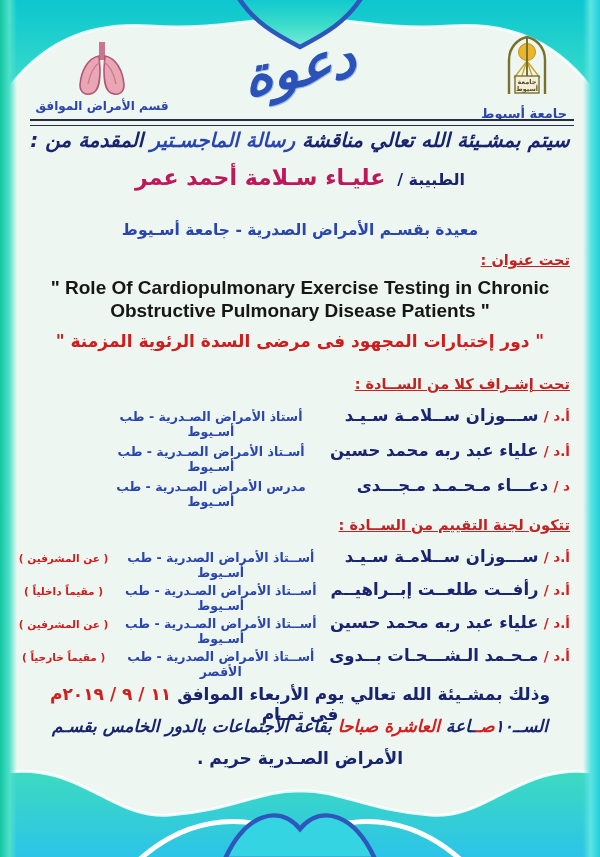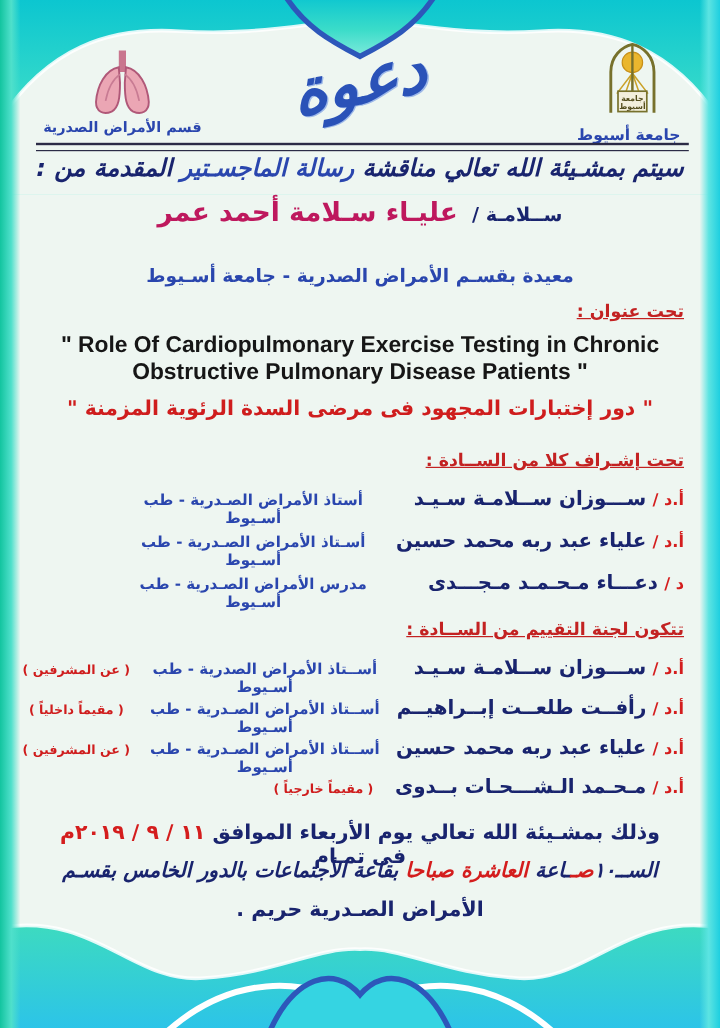--- a/index.html
+++ b/index.html
@@ -107,21 +107,21 @@
   </svg>
 
   <div class="abs dept-logo">
     <svg width="56" height="58" viewBox="0 0 56 58">
       <path d="M28,2 L28,20" stroke="#c9768e" stroke-width="6" fill="none"></path>
       <path d="M25,16 C14,18 7,31 6,45 C6,53 12,56 19,53 C25,50 26,41 26,29 Z" fill="#eba6b4" stroke="#b05878" stroke-width="1.6"></path>
       <path d="M31,16 C42,18 49,31 50,45 C50,53 44,56 37,53 C31,50 30,41 30,29 Z" fill="#eba6b4" stroke="#b05878" stroke-width="1.6"></path>
       <path d="M26,22 C20,26 16,34 14,44 M30,22 C36,26 40,34 42,44" fill="none" stroke="#c87b93" stroke-width="1.4"></path>
     </svg>
   </div>
-  <div class="abs dept-caption" dir="rtl">قسم الأمراض الصدرية</div>
+  <div class="abs dept-caption" dir="rtl">قسم الأمراض الموافق</div>
 
   <div class="abs dawah" dir="rtl">دعوة</div>
 
   <div class="abs univ-logo">
     <svg width="46" height="72" viewBox="0 0 46 72">
       <path d="M5,60 L5,26 C5,13 14,5 23,3 C32,5 41,13 41,26 L41,60" fill="none" stroke="#77712c" stroke-width="2.4"></path>
       <circle cx="23" cy="18" r="8.5" fill="#eab62e" stroke="#c89018" stroke-width="1"></circle>
       <path d="M23,27 L10,44 M23,27 L16,47 M23,27 L23,49 M23,27 L30,47 M23,27 L36,44" stroke="#caa22a" stroke-width="1.3"></path>
       <path d="M23,3 L23,58" stroke="#77712c" stroke-width="2"></path>
       <rect x="11" y="42" width="24" height="17" fill="#f3efdc" stroke="#77712c" stroke-width="1.4"></rect>
@@ -131,21 +131,21 @@
   </div>
   <div class="abs univ-caption" dir="rtl">جامعة أسيوط</div>
 
   <div class="abs sep"></div>
 
   <div class="abs ctr intro">
     <span>سيتم بمشـيئة الله تعالي مناقشة </span><span class="royal">رسالة الماجسـتير</span><span> المقدمة من :</span>
   </div>
 
   <div class="abs ctr cand">
-    <span class="cand-prefix">ســلامـة /</span>
+    <span class="cand-prefix">الطبيبة /</span>
     <span class="cand-name">عليـاء سـلامة أحمد عمر</span>
   </div>
 
   <div class="abs ctr cand-title">معيدة بقسـم الأمراض الصدرية - جامعة أسـيوط</div>
 
   <div class="abs h-red h1">تحت عنوان :</div>
   <div class="abs ctr en-title en1">" Role Of Cardiopulmonary Exercise Testing in Chronic</div>
   <div class="abs ctr en-title en2">Obstructive Pulmonary Disease Patients "</div>
   <div class="abs ctr ar-title">" دور إختبارات المجهود فى مرضى السدة الرئوية المزمنة "</div>
 
@@ -197,20 +197,21 @@
       <span class="pname">علياء عبد ربه محمد حسين</span>
     </div>
     <div class="qual">أســتاذ الأمراض الصـدرية - طب أسـيوط</div>
     <div class="note">( عن المشرفين )</div>
   </div>
   <div class="abs person-row committee cr4">
     <div class="who">
       <span class="pfx">أ.د /</span>
       <span class="pname">مـحـمد الـشـــحـات بــدوى</span>
     </div>
+    <div class="qual">أســتاذ الأمراض الصدرية - طب الأقصر</div>
     <div class="note">( مقيماً خارجياً )</div>
   </div>
 
   <div class="abs close-line cl1">
     <span>وذلك بمشـيئة الله تعالي يوم الأربعاء الموافق </span><span class="red">١١ / ٩ / ٢٠١٩م</span><span> فى تمـام</span>
   </div>
   <div class="abs close-line cl2">
     <span>الســ١٠</span><span class="red">صـ</span><span>ـاعة </span><span class="red">العاشرة صباحا</span><span> بقاعة الأجتماعات بالدور الخامس بقسـم</span>
   </div>
   <div class="abs close-line cl3">الأمراض الصـدرية حريم .</div>

